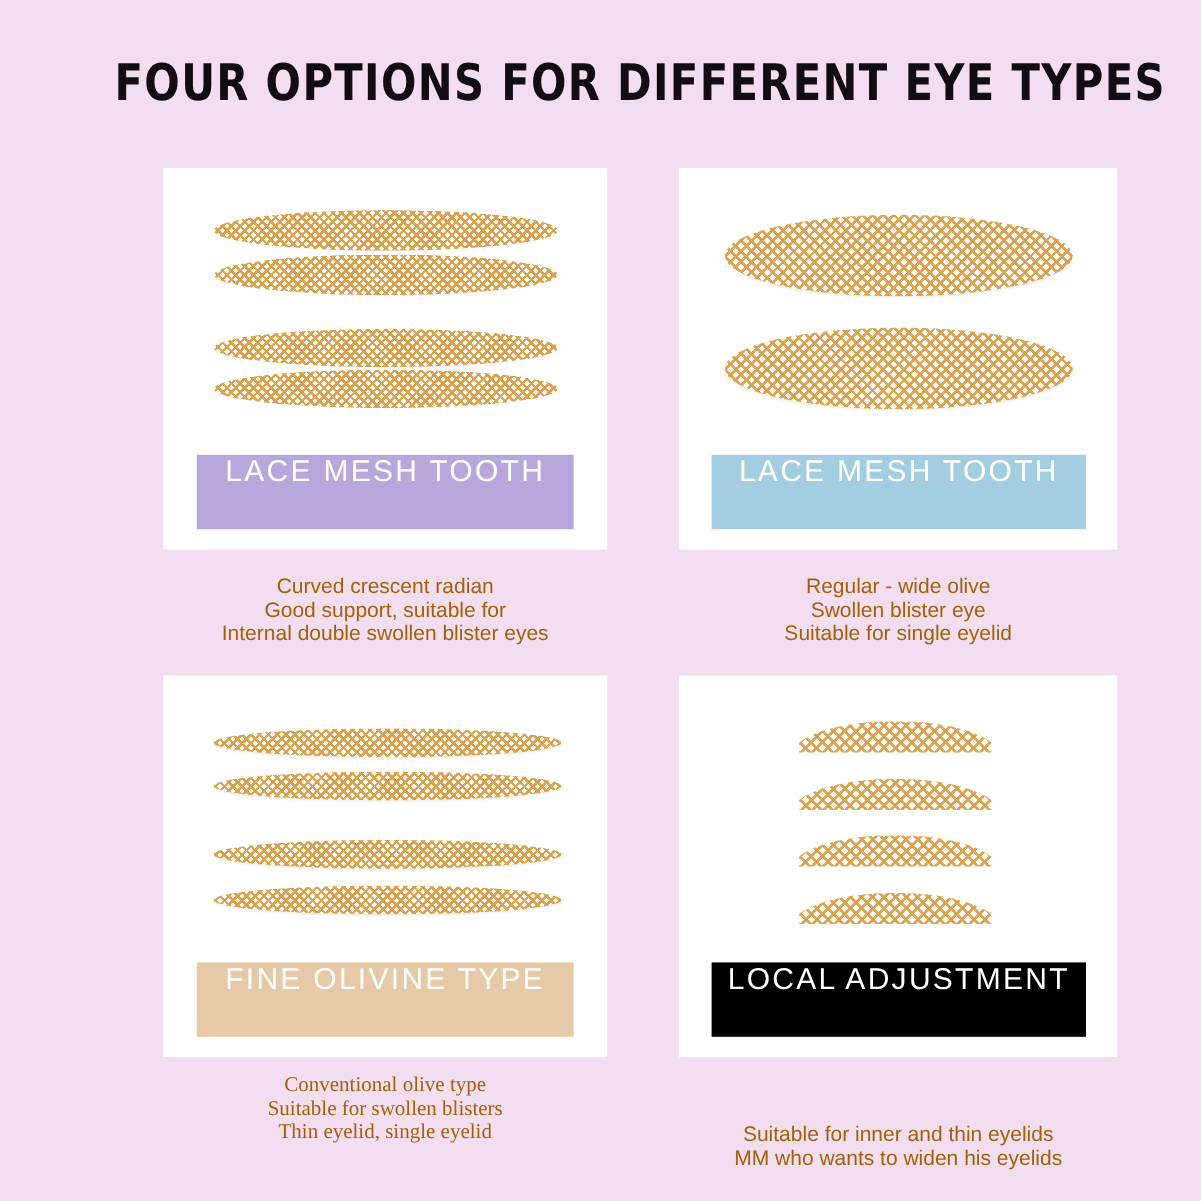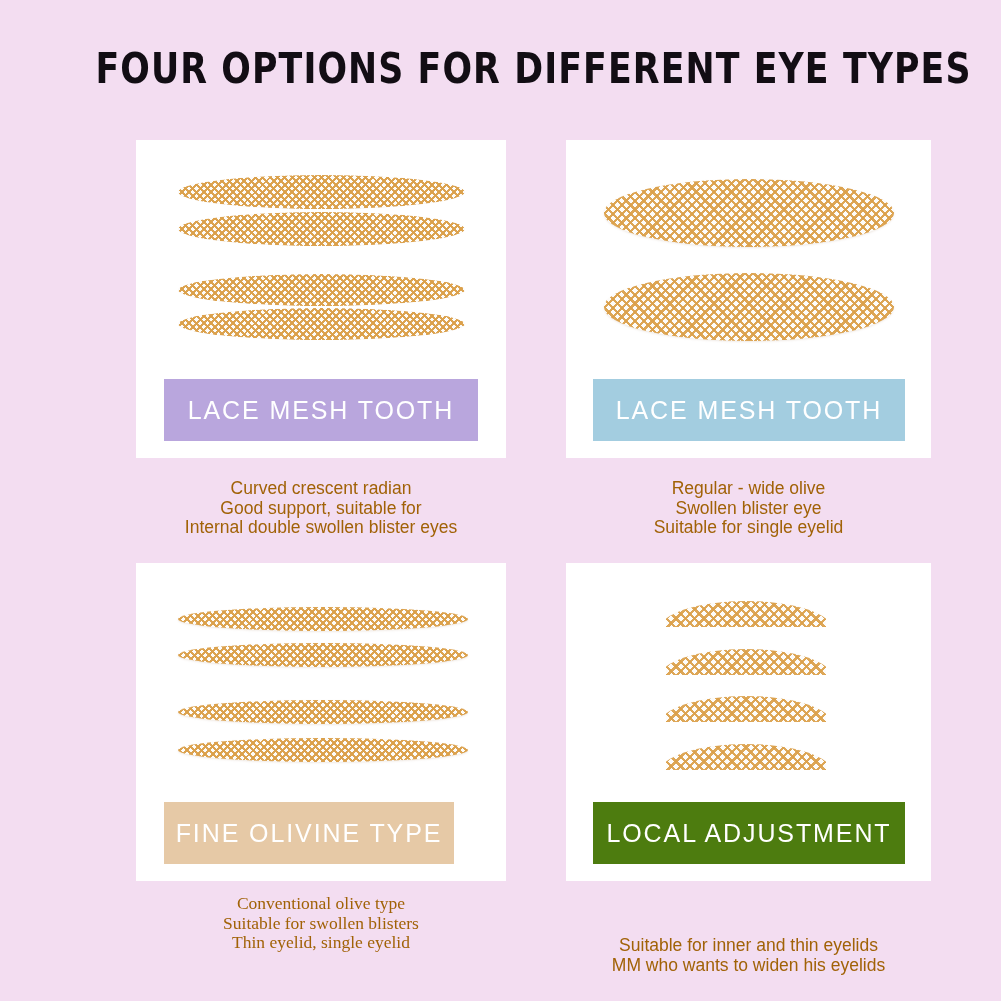--- a/index.html
+++ b/index.html
@@ -114,21 +114,21 @@
   }
   .arc-wrap {
     position: absolute;
     overflow: hidden;
   }
 
   
   .banner {
     position: absolute;
     display: flex;
-    align-items: center;
+    align-items: flex-start;
     justify-content: center;
   }
   .banner-text {
     color: #ffffff;
     font-size: 25px;
     letter-spacing: 1.9px;
     font-weight: normal;
     white-space: nowrap;
     font-family: "Liberation Sans", sans-serif;
   }
@@ -198,21 +198,21 @@
   <div class="card-block" style="left:103px; top:563px; width:370px; height:318px;">
     <div class="card-panel" style="width:370px; height:318px;">
 
       <div class="stage">
         <div class="strip shape-olive" style="left:42px; top:44px; width:290px; height:24px;"></div>
         <div class="strip shape-olive" style="left:42px; top:80px; width:290px; height:24px;"></div>
         <div class="strip shape-olive" style="left:42px; top:137px; width:290px; height:24px;"></div>
         <div class="strip shape-olive" style="left:42px; top:175px; width:290px; height:24px;"></div>
       </div>
 
-      <div class="banner" style="left:28px; top:239px; width:290px; height:62px; background:#e6c9a6;">
+      <div class="banner" style="left:28px; top:239px; width:314px; height:62px; background:#e6c9a6;">
         <span class="banner-text">FINE OLIVINE TYPE</span>
       </div>
     </div>
   </div>
 
   <div class="desc" style="left:103px; top:894px; width:370px;font-family:Liberation Serif, serif;">
     <div>Conventional olive type</div>
     <div>Suitable for swollen blisters</div>
     <div>Thin eyelid, single eyelid</div>
   </div>
@@ -228,21 +228,21 @@
           <div class="strip arc-mesh" style="left:-6px; top:0px; width:172px; height:56px; border-radius:50%;"></div>
         </div>
         <div class="arc-wrap" style="left:100px; top:133px; width:160px; height:26px;">
           <div class="strip arc-mesh" style="left:-6px; top:0px; width:172px; height:56px; border-radius:50%;"></div>
         </div>
         <div class="arc-wrap" style="left:100px; top:181px; width:160px; height:26px;">
           <div class="strip arc-mesh" style="left:-6px; top:0px; width:172px; height:56px; border-radius:50%;"></div>
         </div>
       </div>
 
-      <div class="banner" style="left:27px; top:239px; width:312px; height:62px; background:#4d7c0f;">
+      <div class="banner" style="left:27px; top:239px; width:312px; height:62px; background:#000000;">
         <span class="banner-text">LOCAL ADJUSTMENT</span>
       </div>
     </div>
   </div>
 
   <div class="desc" style="left:513px; top:936px; width:405px;">
     <div>Suitable for inner and thin eyelids</div>
     <div>MM who wants to widen his eyelids</div>
   </div>
 

